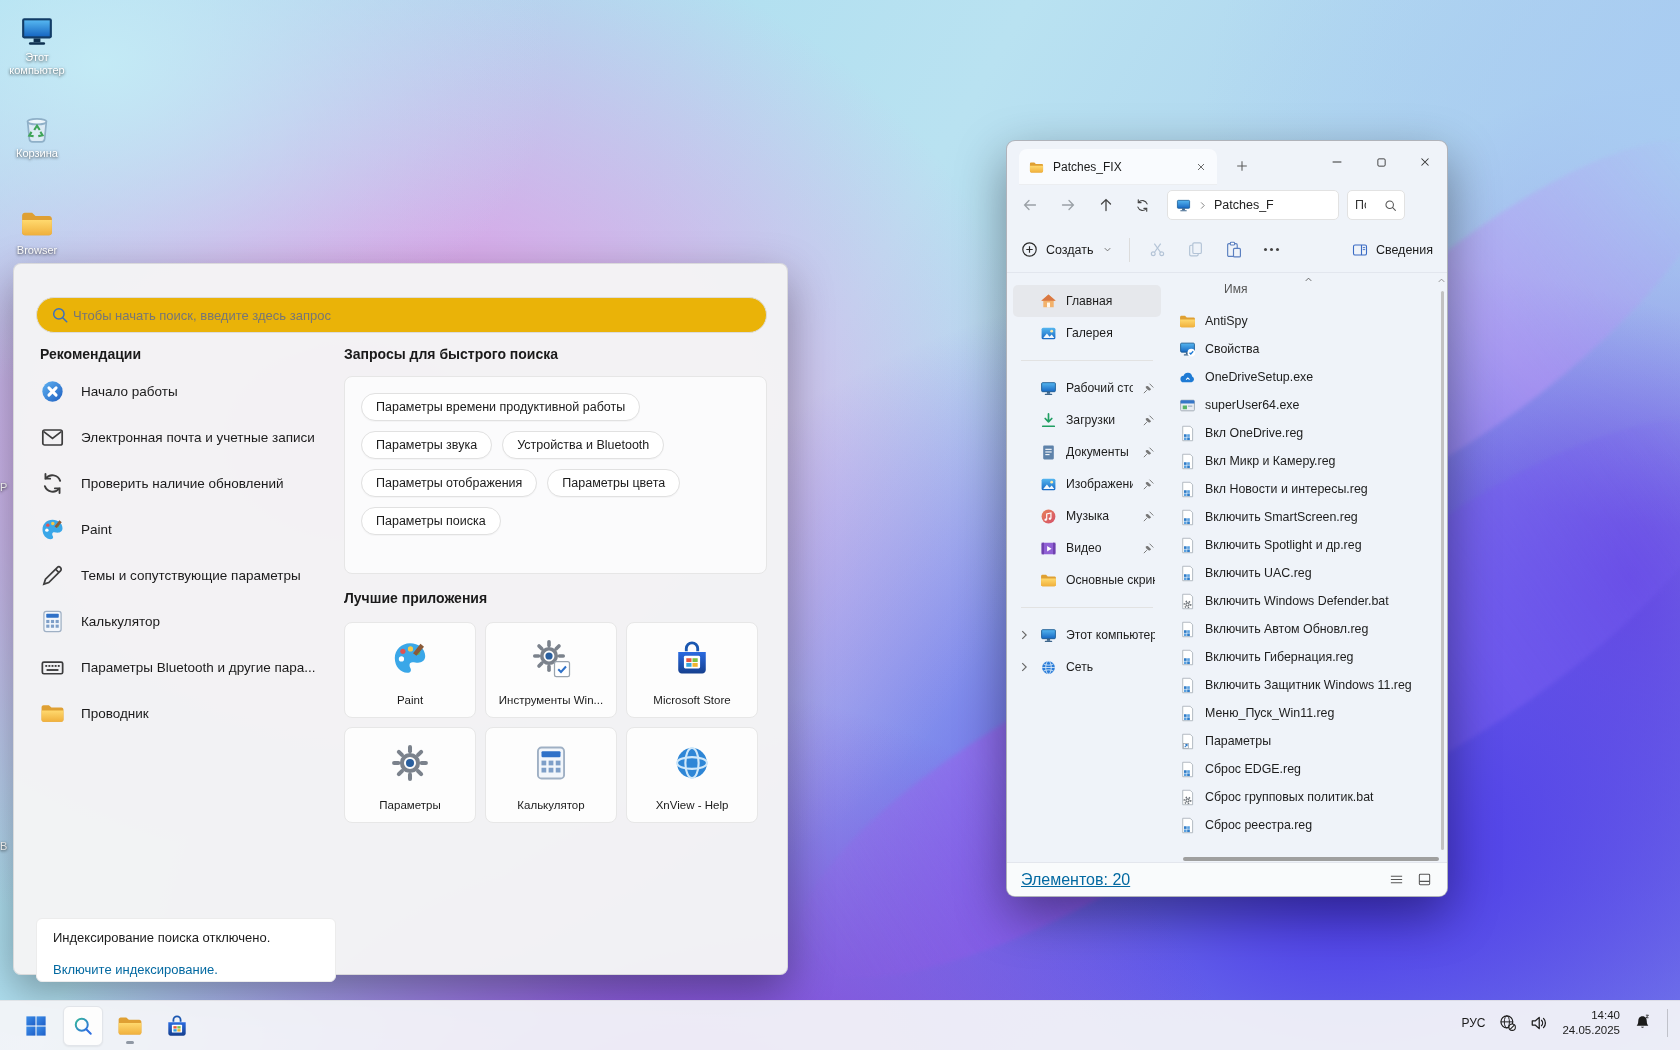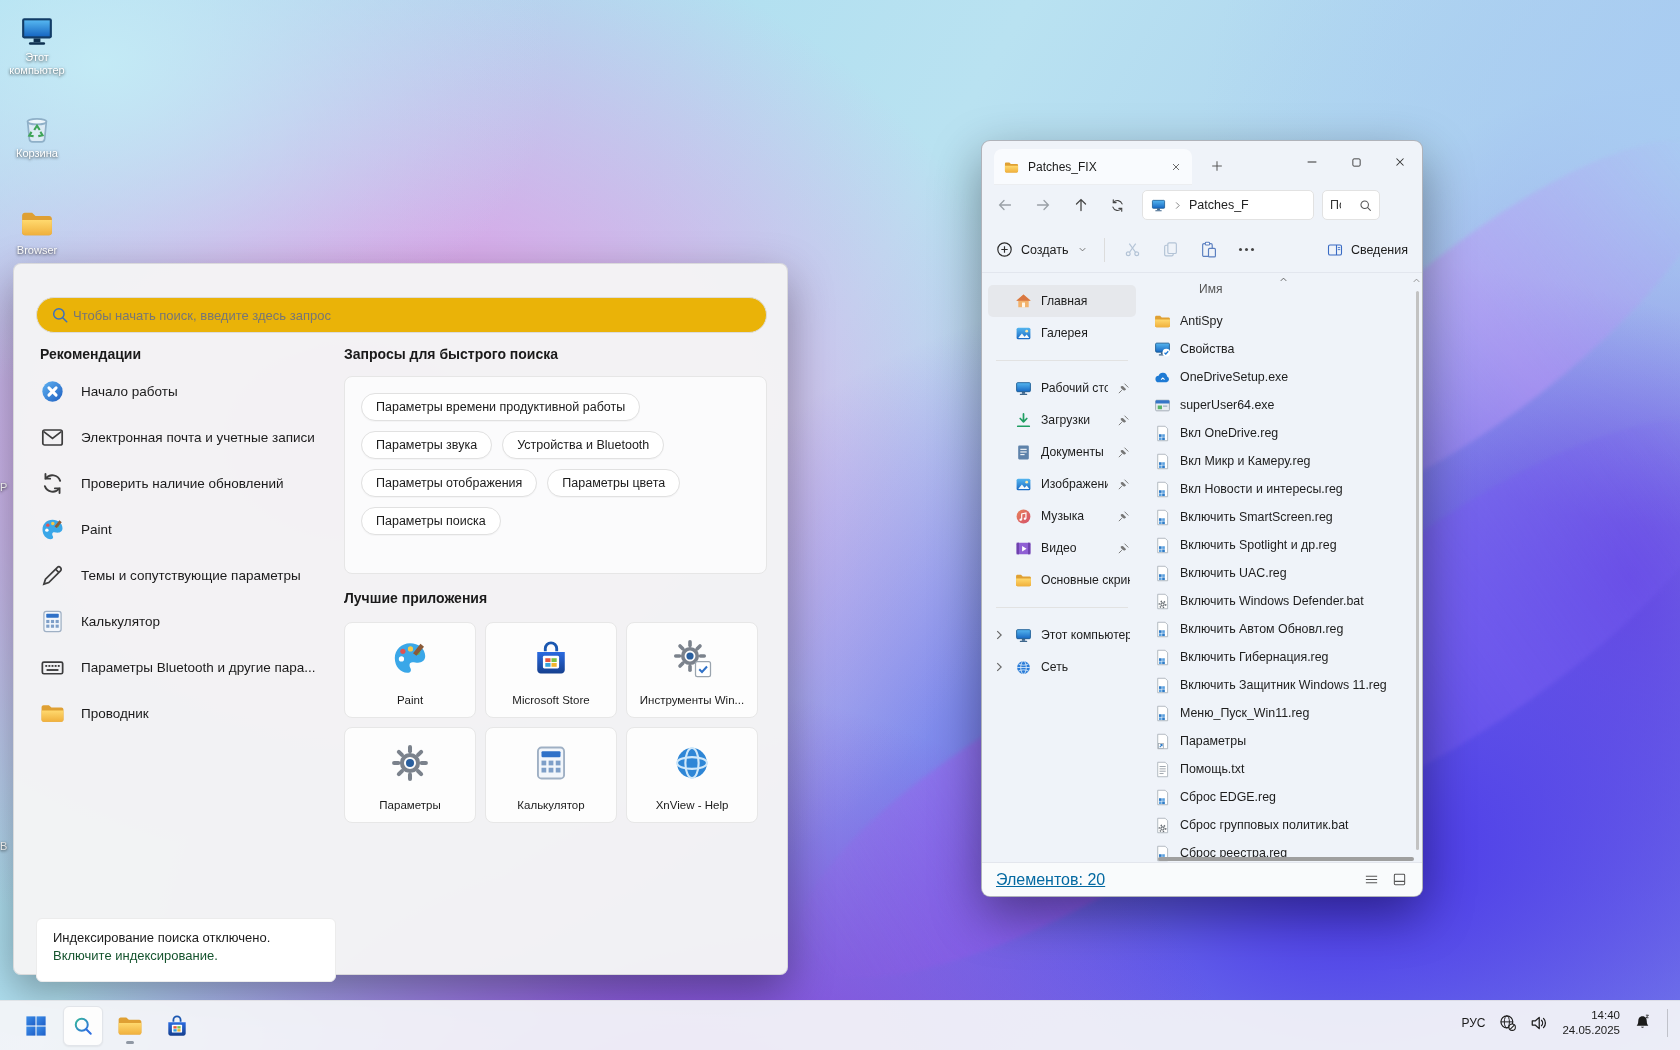--- a/index.html
+++ b/index.html
@@ -62,24 +62,24 @@
   .app-tile .tico { position:absolute; left:50%; top:16px; transform:translateX(-50%); width:38px; height:38px; }
   .app-tile .tlbl { position:absolute; left:4px; right:4px; bottom:11px; text-align:center;
     font-size:11.5px; color:#1b1b1b; white-space:nowrap; overflow:hidden; }
   .ic-stack { position:relative; display:block; width:38px; height:38px; }
   .ic-stack .base { width:34px; height:34px; }
   .ic-stack .badge { position:absolute; right:-2px; bottom:-2px; width:20px; height:20px; }
 
   .notice-card { position:absolute; left:22px; top:654px; width:300px; height:64px; background:#fff;
     border:1px solid #ececec; border-radius:6px; padding:11px 16px; }
   .notice-card .n1 { font-size:13px; color:#1b1b1b; }
-  .notice-card .n2 { font-size:13px; color:#14532d; margin-top:3px; cursor:pointer; }
+  .notice-card .n2 { font-size:13px; color:#0369a1; margin-top:17px; cursor:pointer; }
 
   
-  .win { position:absolute; left:981px; top:140px; width:442px; height:757px; border-radius:9px;
+  .win { position:absolute; left:1006px; top:140px; width:442px; height:757px; border-radius:9px;
     background:#eff3f9; border:1px solid rgba(60,60,70,.35); box-shadow:0 18px 50px rgba(0,0,0,.4);
     overflow:hidden; }
   .tabs-row { position:absolute; left:0; top:0; right:0; height:44px; }
   .tab { position:absolute; left:12px; top:8px; width:198px; height:36px; background:#f9fbfe;
     border-radius:8px 8px 0 0; display:flex; align-items:center; padding:0 10px; gap:9px;
     box-shadow:0 -1px 0 rgba(0,0,0,.05) inset; }
   .tab .ttl { flex:1; font-size:12px; color:#1b1b1b; white-space:nowrap; overflow:hidden; }
   .tab-close, .newtab { color:#5a5a5a; display:flex; align-items:center; justify-content:center; }
   .newtab { position:absolute; left:224px; top:14px; width:22px; height:22px; border-radius:4px; }
   .win-controls { position:absolute; right:0; top:0; height:42px; display:flex; }
@@ -613,35 +613,35 @@
     <div class="sec-title" style="left:330px;top:326px">Лучшие приложения</div>
 
     <div class="apps-grid">
       <div class="app-tile">
         <svg class="ic tico">
             <use href="#s-palette"></use>
           </svg>
         <div class="tlbl">Paint</div>
       </div>
       <div class="app-tile">
-        <svg class="ic tico">
-            <use href="#s-store"></use>
-          </svg>
-        <div class="tlbl">Microsoft Store</div>
-      </div>
-      <div class="app-tile">
         <span class="ic-stack tico">
           <svg class="ic base">
               <use href="#s-gear"></use>
             </svg>
           <svg class="ic badge">
               <use href="#s-checkdoc"></use>
             </svg>
         </span>
         <div class="tlbl">Инструменты Win...</div>
+      </div>
+      <div class="app-tile">
+        <svg class="ic tico">
+            <use href="#s-store"></use>
+          </svg>
+        <div class="tlbl">Microsoft Store</div>
       </div>
       <div class="app-tile">
         <svg class="ic tico">
             <use href="#s-gear"></use>
           </svg>
         <div class="tlbl">Параметры</div>
       </div>
       <div class="app-tile">
         <svg class="ic tico">
             <use href="#s-calc"></use>
@@ -978,26 +978,20 @@
               <svg class="ic fi">
                 <use href="#s-reg"></use>
               </svg>
               <span class="fn">Меню_Пуск_Win11.reg</span>
             </div>
           <div class="frow">
               <svg class="ic fi">
                 <use href="#s-shortcut"></use>
               </svg>
               <span class="fn">Параметры</span>
-            </div>
-          <div class="frow">
-              <svg class="ic fi">
-                <use href="#s-txt"></use>
-              </svg>
-              <span class="fn">Помощь.txt</span>
             </div>
           <div class="frow">
               <svg class="ic fi">
                 <use href="#s-reg"></use>
               </svg>
               <span class="fn">Сброс EDGE.reg</span>
             </div>
           <div class="frow">
               <svg class="ic fi">
                 <use href="#s-bat"></use>

